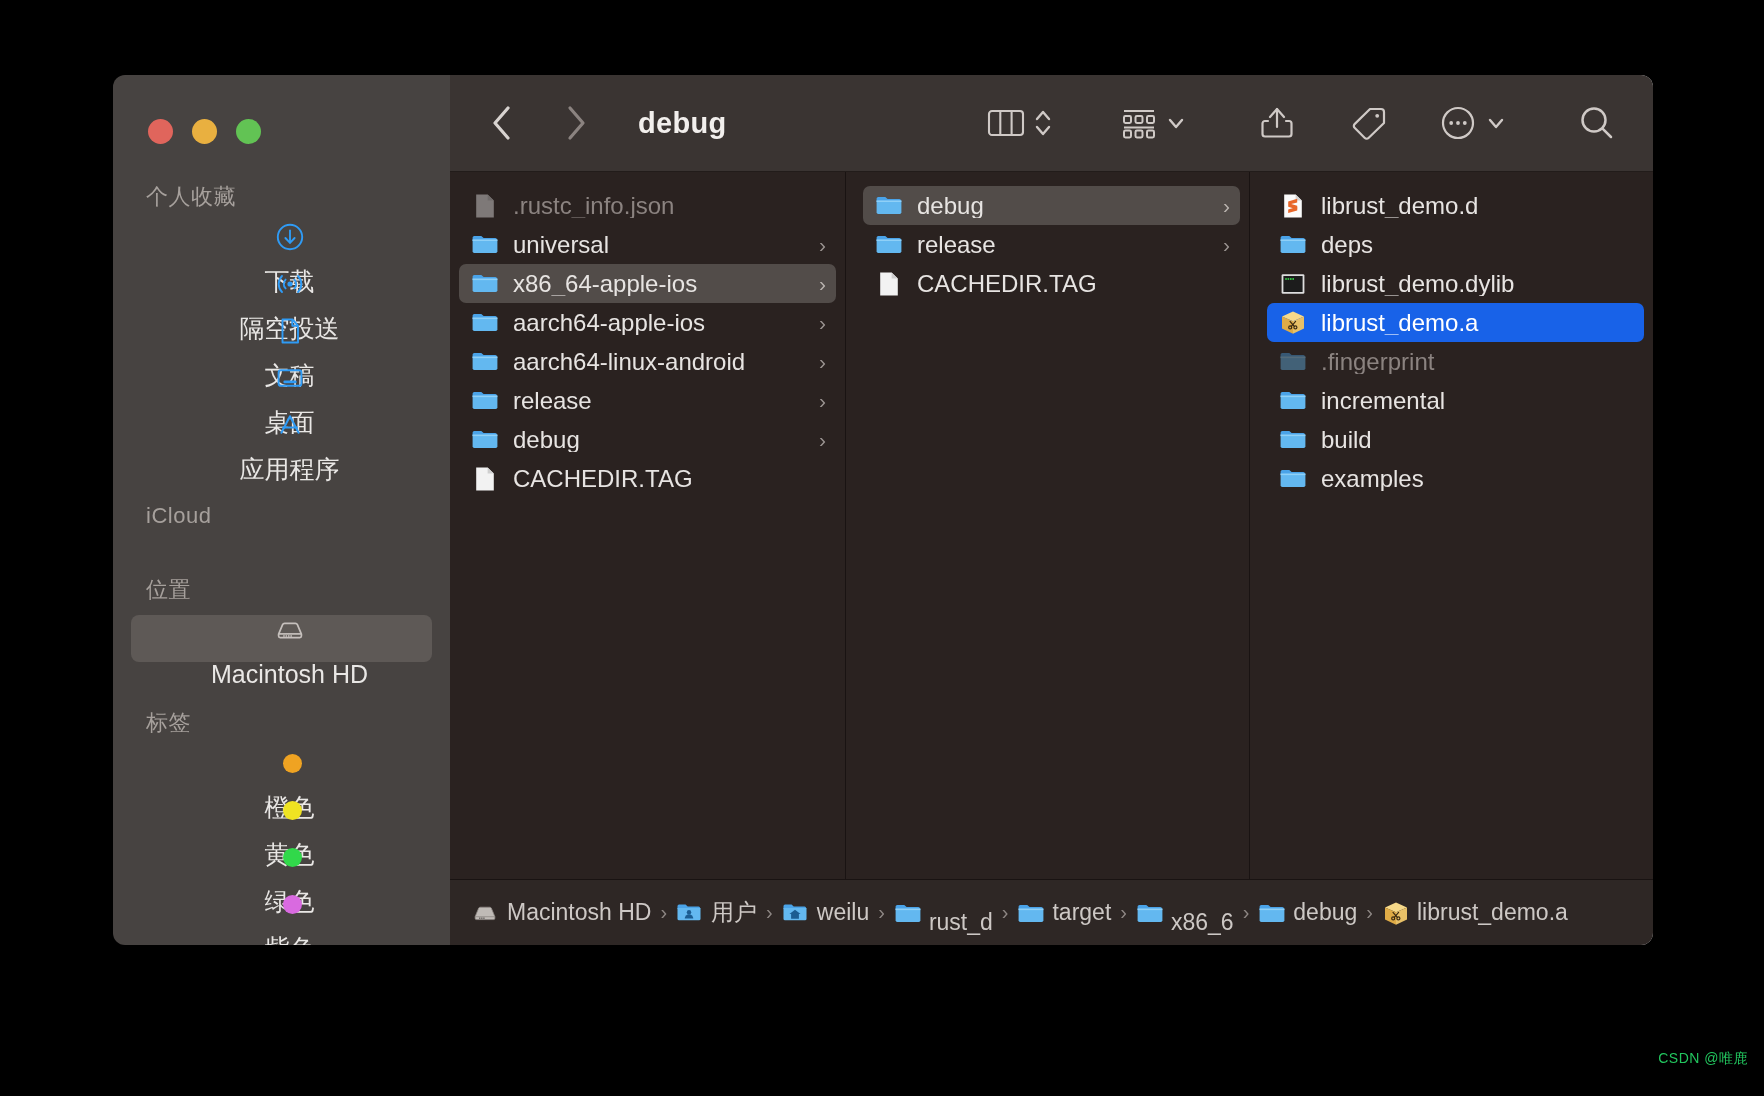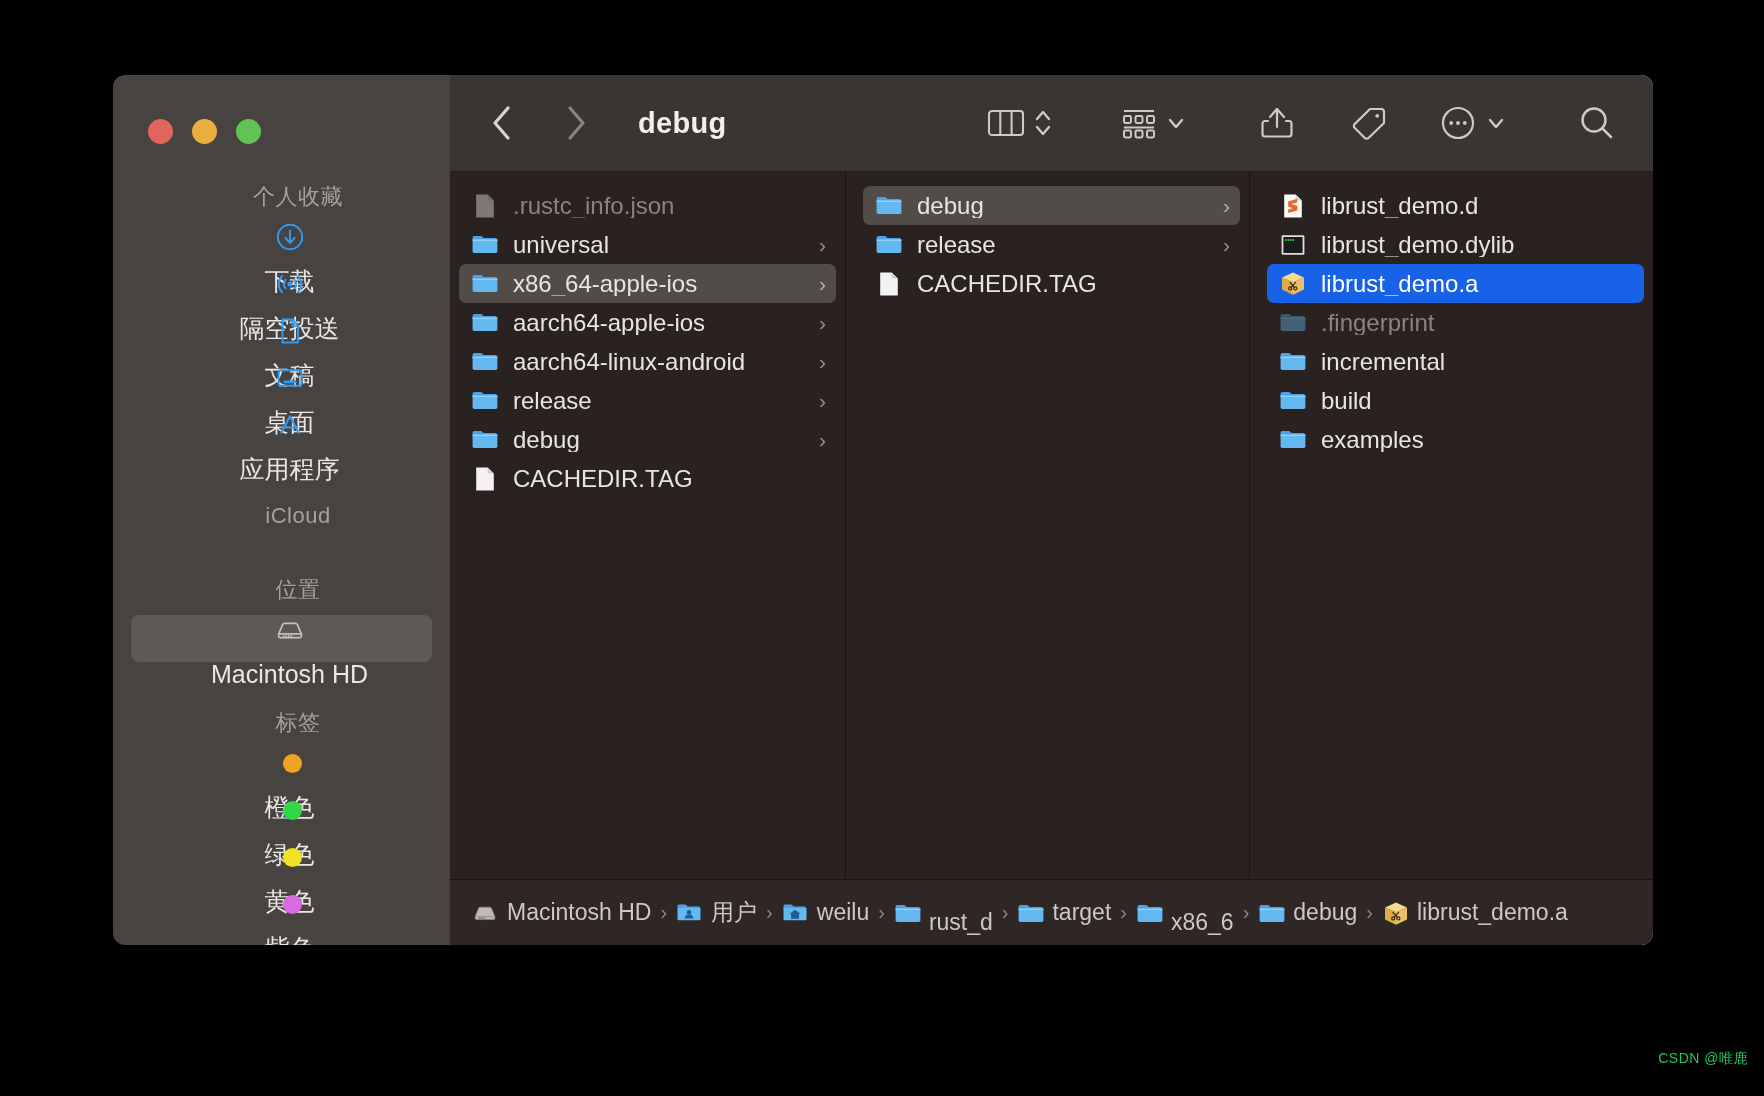--- a/index.html
+++ b/index.html
@@ -42,21 +42,20 @@
   .light.green { background: #62c354; }
 
   .sb-section {
     color: #a6a09c;
     font-size: 22px;
     font-weight: 400;
     padding: 0 0 0 33px;
     margin-top: 38px;
     margin-bottom: 10px;
     letter-spacing: 0.5px;
-    text-align: center;
   }
   .sb-section.tight { margin-top: 46px; }
 
   .sb-item {
     display: flex;
     align-items: center;
     height: 47px;
     margin: 0 18px 0 18px;
     padding-left: 16px;
     border-radius: 8px;
@@ -283,29 +282,29 @@
         </div>
         <div class="sb-section tight">标签</div>
         <div class="sb-item">
           <span class="sb-ico">
             <div class="tag-dot" style="background: rgb(239, 163, 34);"></div>
           </span>
           <span class="sb-label">橙色</span>
         </div>
         <div class="sb-item">
           <span class="sb-ico">
+            <div class="tag-dot" style="background: rgb(239, 227, 34);"></div>
+          </span>
+          <span class="sb-label">黄色</span>
+        </div>
+        <div class="sb-item">
+          <span class="sb-ico">
             <div class="tag-dot" style="background: rgb(49, 216, 74);"></div>
           </span>
           <span class="sb-label">绿色</span>
-        </div>
-        <div class="sb-item">
-          <span class="sb-ico">
-            <div class="tag-dot" style="background: rgb(239, 227, 34);"></div>
-          </span>
-          <span class="sb-label">黄色</span>
         </div>
         <div class="sb-item">
           <span class="sb-ico">
             <div class="tag-dot" style="background: rgb(217, 106, 224);"></div>
           </span>
           <span class="sb-label">紫色</span>
         </div>
       </div>
   </div>
 
@@ -530,20 +529,30 @@
                 <path d="M16.6 2.4 L22.8 8.6 H16.6 Z" fill="#d4d4d4"></path>
                 <path d="M9.2 9.4 l9.0 -2.6 v3.6 l-6.0 1.7 6.0 1.7 v3.6 l-9.0 -2.6 z" fill="#e8672a"></path>
                 <path d="M9.2 17.4 l9.0 -2.6 v3.6 l-9.0 2.6 z" fill="#e8672a"></path>
               </svg>
             </span>
             <span class="name">librust_demo.d</span>
           </div>
           <div class="row">
             <span class="fico">
               <svg width="28" height="28" viewBox="0 0 28 28">
+                <path d="M1.6 6.6 a1.7 1.7 0 0 1 1.7 -1.7 h7.0 l2.3 2.2 h11.7 a1.7 1.7 0 0 1 1.7 1.7 v0.9 H1.6 Z" fill="#4aa3e8"></path>
+                <path d="M1.6 8.6 h24.8 v11.6 a1.7 1.7 0 0 1 -1.7 1.7 H3.3 a1.7 1.7 0 0 1 -1.7 -1.7 Z" fill="#63b8f0"></path>
+                <path d="M1.6 8.6 h24.8 v1.5 H1.6 Z" fill="#8fd0f7"></path>
+              </svg>
+            </span>
+            <span class="name">deps</span>
+          </div>
+          <div class="row">
+            <span class="fico">
+              <svg width="28" height="28" viewBox="0 0 28 28">
                 <rect x="2.6" y="4.2" width="22.8" height="19.6" rx="1.4" fill="#dedede"></rect>
                 <rect x="4.4" y="6.0" width="19.2" height="16.0" fill="#1c1c1c"></rect>
                 <g fill="#3ae04b">
                   <rect x="6.2" y="8.2" width="1.6" height="1.6"></rect>
                   <rect x="8.6" y="8.2" width="1.6" height="1.6"></rect>
                   <rect x="11.0" y="8.2" width="1.6" height="1.6"></rect>
                   <rect x="13.4" y="8.2" width="1.6" height="1.6"></rect>
                 </g>
               </svg>
             </span>

